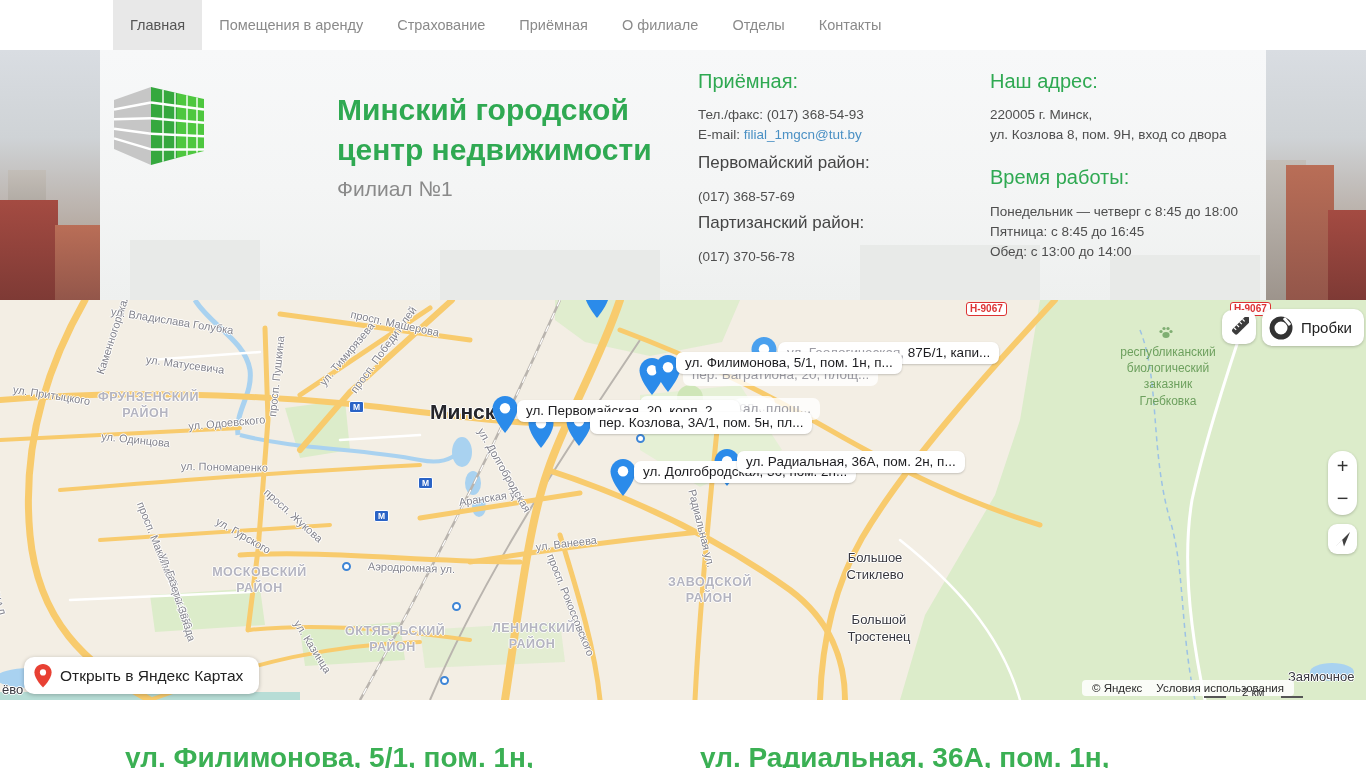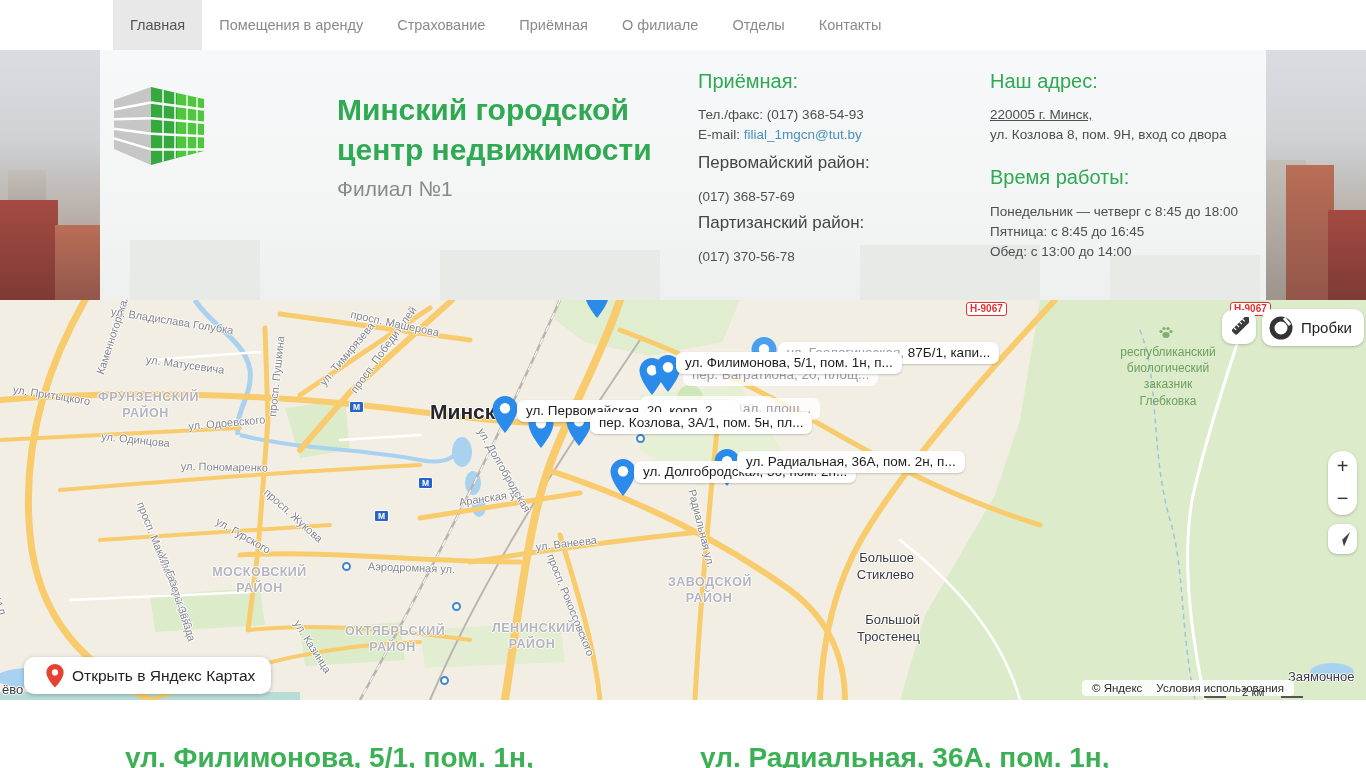--- a/index.html
+++ b/index.html
@@ -29,39 +29,39 @@
   .hd-line  { position:absolute; font-size:13.5px; color:#4e4e4e; white-space:nowrap; }
   .hd-link  { color:#4a90c4; cursor:pointer; }
 
   
   .map { position:absolute; left:0; top:300px; width:1366px; height:400px; overflow:hidden; background:#f3eee4; }
   .map svg.base { position:absolute; left:0; top:0; }
   .street-label { position:absolute; font-size:11px; color:#83838c; white-space:nowrap; transform-origin:0 0;
     text-shadow:1px 0 0 #fff,-1px 0 0 #fff,0 1px 0 #fff,0 -1px 0 #fff; }
   .district-label { position:absolute; font-size:12.5px; font-weight:bold; letter-spacing:.5px; color:#b4b4c0; text-align:center; line-height:1.25; white-space:pre-line;
     text-shadow:1px 0 0 rgba(255,255,255,.8),-1px 0 0 rgba(255,255,255,.8),0 1px 0 rgba(255,255,255,.8),0 -1px 0 rgba(255,255,255,.8); }
-  .place-label { position:absolute; font-size:13px; color:#38383f; text-align:right; line-height:1.3; white-space:pre-line;
+  .place-label { position:absolute; font-size:13px; color:#38383f; text-align:center; line-height:1.3; white-space:pre-line;
     text-shadow:1px 0 0 #fff,-1px 0 0 #fff,0 1px 0 #fff,0 -1px 0 #fff; }
   .city-label { position:absolute; left:430px; top:100px; font-size:21px; font-weight:bold; color:#26262c;
     text-shadow:1px 0 0 #fff,-1px 0 0 #fff,0 1px 0 #fff,0 -1px 0 #fff; }
   .reserve { position:absolute; left:1108px; top:44px; width:120px; font-size:12px; color:#6da05e; text-align:center; line-height:1.35; white-space:pre-line; }
   .paw { position:absolute; left:1158px; top:25px; }
   .badge { position:absolute; background:#fff; border:1px solid #d33; color:#d33; font-size:10px; font-weight:bold; border-radius:3px; padding:0 3px; line-height:12px; }
   .map-label { position:absolute; background:#fff; border-radius:7px; padding:3px 9px 4px; font-size:13.5px; color:#1d1d20; white-space:nowrap; box-shadow:0 1px 2px rgba(60,60,60,.25); cursor:pointer; }
   .map-label.dim { color:#9c9ca4; background:rgba(255,255,255,.8); box-shadow:none; }
   .dim-part { color:#9c9ca4; }
   .pin { position:absolute; width:26px; height:38px; cursor:pointer; }
   .metro { position:absolute; width:15px; height:12px; background:#2a63c6; border:1px solid #fff; border-radius:2px; color:#fff; font-size:8.5px; font-weight:bold; text-align:center; line-height:10px; }
   .dot { position:absolute; width:9px; height:9px; border:2.5px solid #3d85d6; background:#fff; border-radius:50%; }
   .ctl { position:absolute; background:#fff; border-radius:10px; box-shadow:0 1px 3px rgba(0,0,0,.22); cursor:pointer; }
   .traffic-btn { display:flex; align-items:center; gap:7px; padding:0 12px 0 6px; height:37px; font-size:15px; color:#222; }
   .zoom-pill { width:29px; height:64px; border-radius:14px; text-align:center; }
   .zoom-pill .z { display:block; height:32px; line-height:30px; font-size:20px; color:#333; cursor:pointer; }
   .geo-btn { width:29px; height:30px; border-radius:9px; display:flex; align-items:center; justify-content:center; }
-  .open-btn { position:absolute; left:24px; top:357px; height:37px; border-radius:10px; background:#fff; box-shadow:0 1px 4px rgba(0,0,0,.25); display:flex; align-items:center; gap:8px; padding:0 16px 0 22px; font-size:15.5px; color:#222; cursor:pointer; }
+  .open-btn { position:absolute; left:24px; top:357px; height:37px; border-radius:10px; background:#fff; box-shadow:0 1px 4px rgba(0,0,0,.25); display:flex; align-items:center; gap:8px; padding:0 16px 0 10px; font-size:15.5px; color:#222; cursor:pointer; }
   .attribution { position:absolute; left:1082px; top:380px; background:rgba(255,255,255,.85); border-radius:4px; padding:2px 10px; font-size:11.5px; color:#2b2b2b; display:flex; gap:14px; }
   .attribution span { cursor:pointer; }
   .scale { position:absolute; left:1204px; top:386px; display:flex; align-items:flex-end; gap:16px; font-size:11.5px; color:#333; }
   .scale .ln { width:22px; height:2px; background:#555; }
 
   
   .listings { position:absolute; left:0; top:700px; width:1366px; height:68px; background:#fff; overflow:hidden; }
   .listing-title { position:absolute; top:42px; width:560px; font-size:28px; font-weight:bold; color:#3bb054; cursor:pointer; }
 </style>
 </head>
@@ -125,21 +125,21 @@
       <div class="hd-line" style="left:598px;top:77px;">
         <span>E-mail:</span>
         <span class="hd-link">filial_1mgcn@tut.by</span>
       </div>
       <div class="hd-dark" style="left:598px;top:103px;">Первомайский район:</div>
       <div class="hd-line" style="left:598px;top:139px;">(017) 368-57-69</div>
       <div class="hd-dark" style="left:598px;top:163px;">Партизанский район:</div>
       <div class="hd-line" style="left:598px;top:199px;">(017) 370-56-78</div>
 
       <div class="hd-green" style="left:890px;top:20px;">Наш адрес:</div>
-      <div class="hd-line" style="left:890px;top:57px;text-decoration:underline;">220005 г. Минск,</div>
+      <div class="hd-line" style="left:890px;top:57px;">220005 г. Минск,</div>
       <div class="hd-line" style="left:890px;top:77px;">ул. Козлова 8, пом. 9Н, вход со двора</div>
       <div class="hd-green" style="left:890px;top:116px;">Время работы:</div>
       <div class="hd-line" style="left:890px;top:154px;">Понедельник — четверг с 8:45 до 18:00</div>
       <div class="hd-line" style="left:890px;top:174px;">Пятница: с 8:45 до 16:45</div>
       <div class="hd-line" style="left:890px;top:194px;">Обед: с 13:00 до 14:00</div>
     </div>
   </div>
 
   <div class="map">
     <svg class="base" width="1366" height="400" viewBox="0 0 1366 400">

